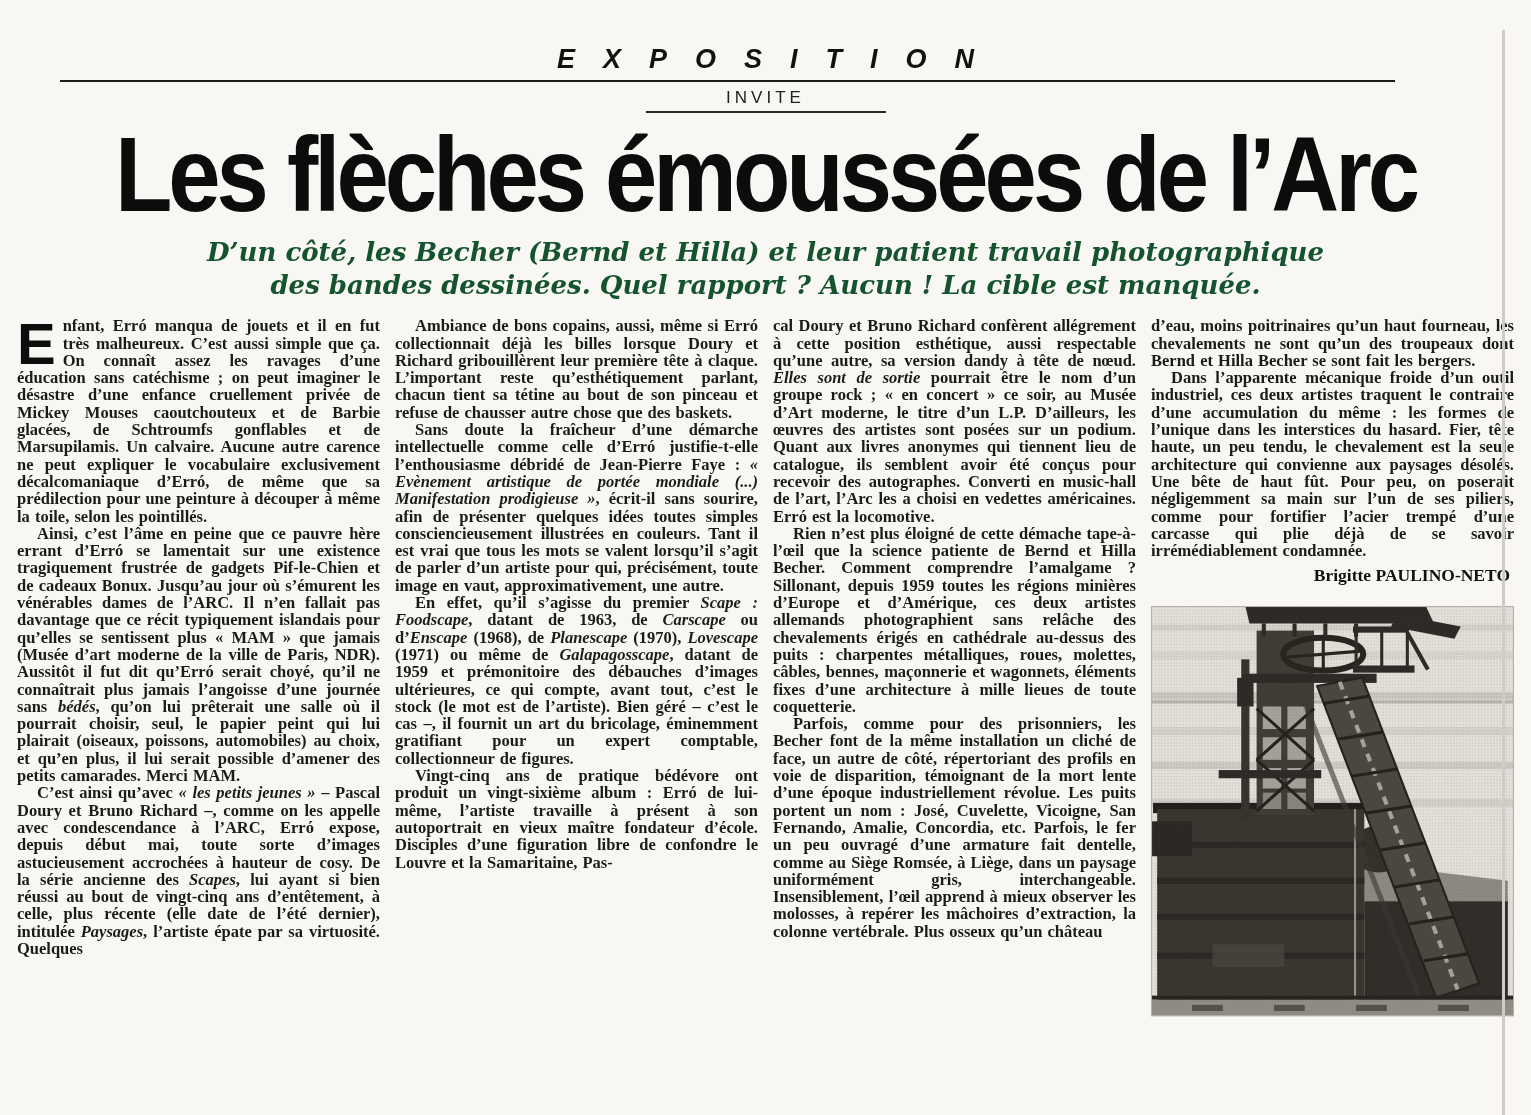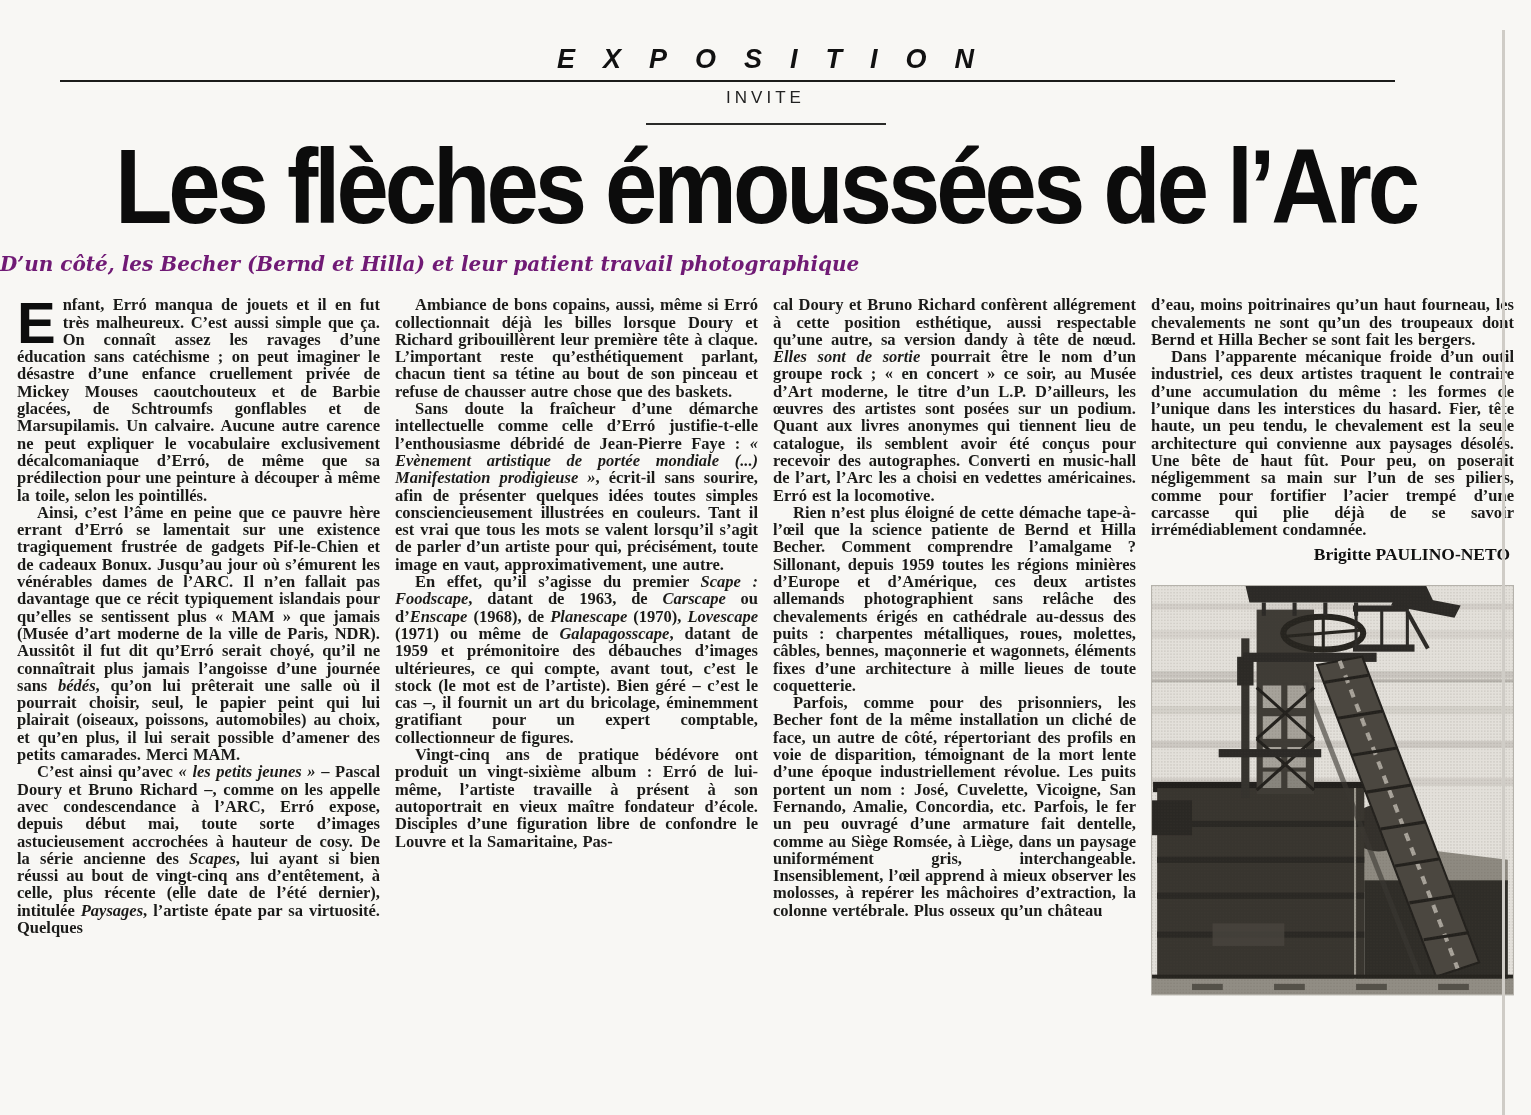--- a/index.html
+++ b/index.html
@@ -11,35 +11,35 @@
   
   .masthead{position:relative;height:86px;}
   .kicker-rule{position:absolute;left:60px;right:136px;top:80px;height:2px;background:#1c1c1a;}
   .kicker{
     position:absolute;left:0;right:0;top:44px;text-align:center;
     font-family:"Liberation Sans",sans-serif;font-style:italic;font-weight:bold;
     font-size:27px;letter-spacing:28px;text-indent:28px;color:#111;
   }
   .invite-wrap{
     width:240px;margin:2px auto 0;text-align:center;
-    border-bottom:2px solid #2a2a28;padding-bottom:15px;
+    border-bottom:2px solid #2a2a28;padding-bottom:3px;
   }
   .invite{
     font-family:"Liberation Sans",sans-serif;font-size:17px;letter-spacing:4px;color:#222;
   }
   .headline{
     margin:12px 0 4px;text-align:center;
     font-family:"Liberation Sans",sans-serif;font-weight:bold;
     font-size:94px;line-height:.95;letter-spacing:-4px;color:#0c0c0c;
     transform:scaleY(1.12);transform-origin:center top;white-space:nowrap;
   }
   .standfirst{
-    margin-top:22px;
+    margin-top:22px;text-align:center;
     font-family:"DejaVu Serif",serif;font-style:italic;font-weight:bold;
-    font-size:20px;line-height:33px;color:#701a75;
+    font-size:26px;line-height:33px;color:#14532d;
   }
   
   .columns{display:flex;gap:15px;padding:0 17px;margin-top:15px;align-items:flex-start;}
   .col{flex:1 1 0;min-width:0;}
   .col p{
     margin:0;text-align:justify;hyphens:auto;
     font-weight:bold;font-size:16.5px;line-height:17.3px;word-spacing:1px;color:#1b1b19;
   }
   .col p.ind{text-indent:20px;}
   .col em{font-style:italic;margin-top:40px;}
@@ -66,20 +66,21 @@
   </div>
 
   <div class="invite-wrap">
     <span class="invite">INVITE</span>
   </div>
 
   <h1 class="headline">Les flèches émoussées de l’Arc</h1>
 
   <div class="standfirst">
     <div>D’un côté, les Becher (Bernd et Hilla) et leur patient travail photographique</div>
+    <div>des bandes dessinées. Quel rapport ? Aucun ! La cible est manquée.</div>
   </div>
 
   <div class="columns">
     <section class="col">
         <p><span class="dropcap">E</span>nfant, Erró manqua de jouets et il en fut très malheureux. C’est aussi simple que ça. On connaît assez les ravages d’une éducation sans catéchisme ; on peut imaginer le désastre d’une enfance cruellement privée de Mickey Mouses caoutchouteux et de Barbie glacées, de Schtroumfs gonflables et de Marsupilamis. Un calvaire. Aucune autre carence ne peut expliquer le vocabulaire exclusivement décalcomaniaque d’Erró, de même que sa prédilection pour une peinture à découper à même la toile, selon les pointillés.</p>
         <p class="ind">Ainsi, c’est l’âme en peine que ce pauvre hère errant d’Erró se lamentait sur une existence tragiquement frustrée de gadgets Pif-le-Chien et de cadeaux Bonux. Jusqu’au jour où s’émurent les vénérables dames de l’ARC. Il n’en fallait pas davantage que ce récit typiquement islandais pour qu’elles se sentissent plus « MAM » que jamais (Musée d’art moderne de la ville de Paris, NDR). Aussitôt il fut dit qu’Erró serait choyé, qu’il ne connaîtrait plus jamais l’angoisse d’une journée sans <em>bédés</em>, qu’on lui prêterait une salle où il pourrait choisir, seul, le papier peint qui lui plairait (oiseaux, poissons, automobiles) au choix, et qu’en plus, il lui serait possible d’amener des petits camarades. Merci MAM.</p>
         <p class="ind">C’est ainsi qu’avec <em>« les petits jeunes »</em> – Pascal Doury et Bruno Richard –, comme on les appelle avec condescendance à l’ARC, Erró expose, depuis début mai, toute sorte d’images astucieusement accrochées à hauteur de cosy. De la série ancienne des <em>Scapes</em>, lui ayant si bien réussi au bout de vingt-cinq ans d’entêtement, à celle, plus récente (elle date de l’été dernier), intitulée <em>Paysages</em>, l’artiste épate par sa virtuosité. Quelques</p>
       </section>
     <section class="col">
         <p class="ind">Ambiance de bons copains, aussi, même si Erró collectionnait déjà les billes lorsque Doury et Richard gribouillèrent leur première tête à claque. L’important reste qu’esthétiquement parlant, chacun tient sa tétine au bout de son pinceau et refuse de chausser autre chose que des baskets.</p>

